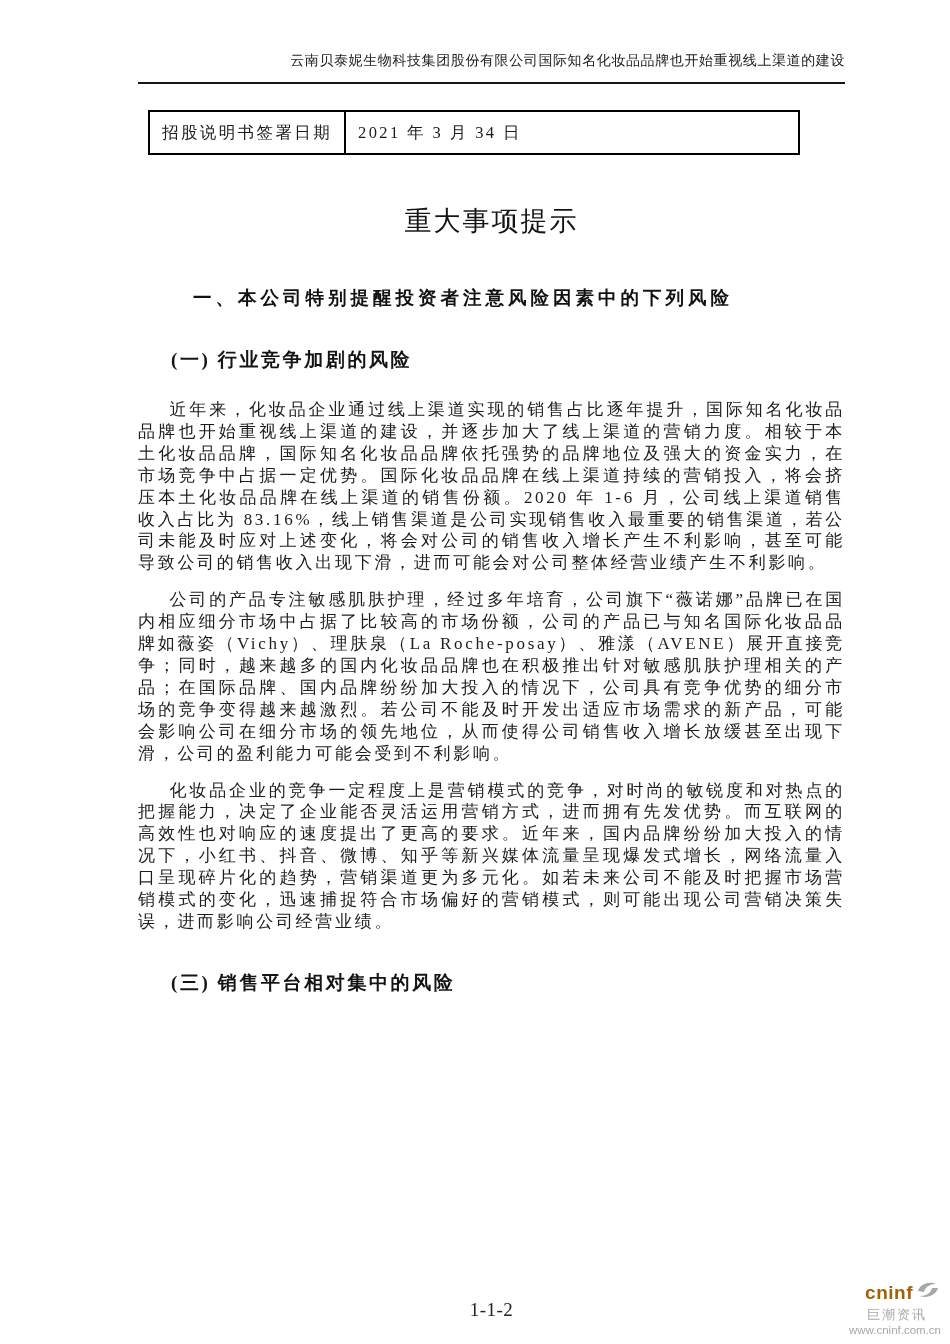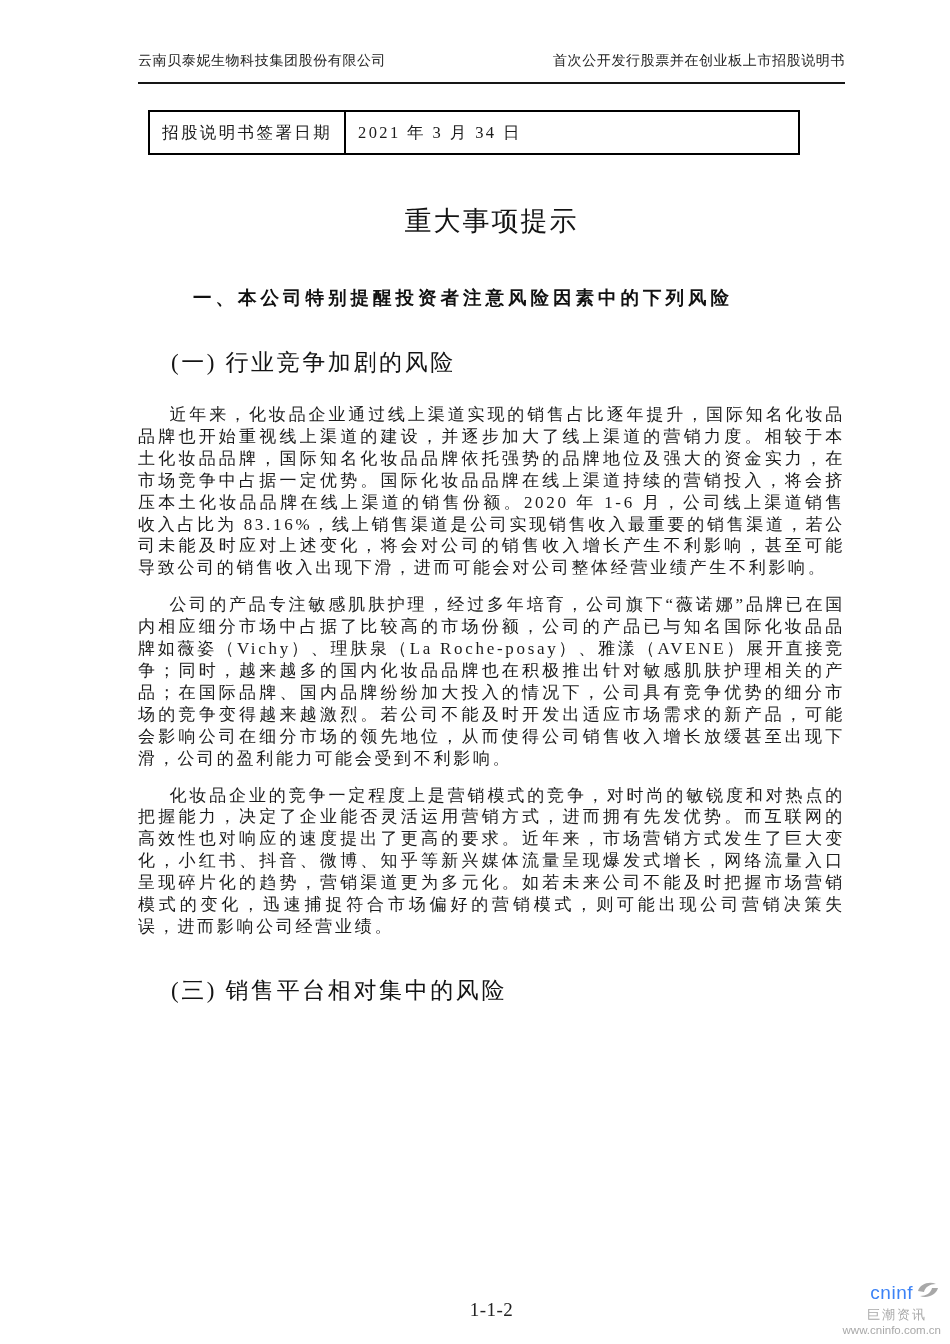--- a/index.html
+++ b/index.html
@@ -10,21 +10,21 @@
     color: #1c1c1c;
     position: relative;
     overflow: hidden;
   }
   .page { width: 950px; height: 1344px; position: relative; background: #ffffff; }
   .content { position: absolute; left: 138px; top: 0; width: 707px; }
 
   
   .running-header {
     margin-top: 52px;
-    display: flex; justify-content: space-between; align-items: flex-end;
+    display: flex; justify-content: flex-end; align-items: flex-end;
     font-family: "Liberation Sans", "DejaVu Sans", sans-serif;
     font-size: 14px; letter-spacing: 0.6px; color: #222; font-weight: 500;
   }
   .header-rule { margin-top: 12px; border-bottom: 2.5px solid #161616; }
 
   
   .sign-table {
     margin-top: 26px; margin-left: 10px;
     width: 652px; height: 45px;
     border-collapse: collapse;
@@ -58,21 +58,21 @@
     margin-top: 46px;
     padding-left: 55px;
     font-size: 18.5px; font-weight: 700; letter-spacing: 4px;
     color: #111;
   }
 
   
   h3.sub-heading {
     margin-top: 37px; margin-bottom: 26px;
     padding-left: 33px;
-    font-size: 23px; font-weight: 400; letter-spacing: 2.6px;
+    font-size: 19px; font-weight: 700; letter-spacing: 2.6px;
     color: #141414;
   }
 
   
   p.body-par {
     margin-top: 15px;
     font-size: 17px; line-height: 21.9px; letter-spacing: 2.7px;
     text-indent: 1.85em;
     text-align: justify;
   }
@@ -81,34 +81,34 @@
   .page-number {
     position: absolute; left: 138px; width: 707px; bottom: 23px;
     text-align: center; font-size: 19px; letter-spacing: 0.5px; color: #222;
   }
   .watermark {
     position: absolute; right: 9px; bottom: 7px;
     text-align: right; color: #a3a3a3; line-height: 1.15;
     font-family: "Liberation Sans", "DejaVu Sans", sans-serif;
   }
   .wm-top { display: flex; align-items: center; justify-content: flex-end; gap: 2px; }
-  .wm-logo-text { font-size: 19px; font-weight: 400; letter-spacing: 0.5px; color: #3b82f6; }
+  .wm-logo-text { font-size: 19px; font-weight: 700; letter-spacing: 0.5px; color: #a16207; }
   .wm-swirl { display: inline-block; }
   .wm-name { font-size: 13px; letter-spacing: 2px; color: #a8a8a8; margin-top: 1px; margin-right: 14px; }
   .wm-url { font-size: 11.5px; color: #a8a8a8; margin-top: 1px; }
 </style>
 </head>
 <body>
 
 <div class="page">
   <div class="content">
 
     <div class="running-header">
       <span>云南贝泰妮生物科技集团股份有限公司</span>
-      <span>首次公开发行股票并在创业板上市招股说明书</span>
+      <span>国际知名化妆品品牌也开始重视线上渠道的建设</span>
     </div>
     <div class="header-rule"></div>
 
     <table class="sign-table">
       <tbody>
         <tr>
           <td class="label">招股说明书签署日期</td>
           <td class="value">2021 年 3 月 34 日</td>
         </tr>
       </tbody>
@@ -116,34 +116,34 @@
 
     <h1 class="doc-title">重大事项提示</h1>
 
 
     <h2 class="sec-heading">一、本公司特别提醒投资者注意风险因素中的下列风险</h2>
 
     <h3 class="sub-heading">(一) 行业竞争加剧的风险</h3>
     <p class="body-par">近年来，化妆品企业通过线上渠道实现的销售占比逐年提升，国际知名化妆品品牌也开始重视线上渠道的建设，并逐步加大了线上渠道的营销力度。相较于本土化妆品品牌，国际知名化妆品品牌依托强势的品牌地位及强大的资金实力，在市场竞争中占据一定优势。国际化妆品品牌在线上渠道持续的营销投入，将会挤压本土化妆品品牌在线上渠道的销售份额。2020 年 1-6 月，公司线上渠道销售收入占比为 83.16%，线上销售渠道是公司实现销售收入最重要的销售渠道，若公司未能及时应对上述变化，将会对公司的销售收入增长产生不利影响，甚至可能导致公司的销售收入出现下滑，进而可能会对公司整体经营业绩产生不利影响。</p>
     <p class="body-par">公司的产品专注敏感肌肤护理，经过多年培育，公司旗下“薇诺娜”品牌已在国内相应细分市场中占据了比较高的市场份额，公司的产品已与知名国际化妆品品牌如薇姿（Vichy）、理肤泉（La Roche-posay）、雅漾（AVENE）展开直接竞争；同时，越来越多的国内化妆品品牌也在积极推出针对敏感肌肤护理相关的产品；在国际品牌、国内品牌纷纷加大投入的情况下，公司具有竞争优势的细分市场的竞争变得越来越激烈。若公司不能及时开发出适应市场需求的新产品，可能会影响公司在细分市场的领先地位，从而使得公司销售收入增长放缓甚至出现下滑，公司的盈利能力可能会受到不利影响。</p>
 
-    <p class="body-par">化妆品企业的竞争一定程度上是营销模式的竞争，对时尚的敏锐度和对热点的把握能力，决定了企业能否灵活运用营销方式，进而拥有先发优势。而互联网的高效性也对响应的速度提出了更高的要求。近年来，市场营销方式发生了巨大变化，小红书、抖音、微博、知乎等新兴媒体流量呈现爆发式增长，网络流量入口呈现碎片化的趋势，营销渠道更为多元化。如若未来公司不能及时把握市场营销模式的变化，迅速捕捉符合市场偏好的营销模式，则可能出现公司营销决策失误，进而影响公司经营业绩。</p>
+    <p class="body-par">化妆品企业的竞争一定程度上是营销模式的竞争，对时尚的敏锐度和对热点的把握能力，决定了企业能否灵活运用营销方式，进而拥有先发优势。而互联网的高效性也对响应的速度提出了更高的要求。近年来，国内品牌纷纷加大投入的情况下，小红书、抖音、微博、知乎等新兴媒体流量呈现爆发式增长，网络流量入口呈现碎片化的趋势，营销渠道更为多元化。如若未来公司不能及时把握市场营销模式的变化，迅速捕捉符合市场偏好的营销模式，则可能出现公司营销决策失误，进而影响公司经营业绩。</p>
 
     <h3 class="sub-heading">(三) 销售平台相对集中的风险</h3>
 
   </div>
 
   <div class="page-number">1-1-2</div>
 
   <div class="watermark">
     <div class="wm-top">
       <span class="wm-logo-text">cninf</span>
       <span class="wm-swirl">
         <svg width="26" height="24" viewBox="0 0 26 24" aria-hidden="true">
           <path d="M3 13 C5 6, 14 3, 21 6 C15 6, 10 9, 9 14 Z" fill="#a8a8a8"></path>
           <path d="M23 10 C21 17, 12 21, 5 18 C11 18, 16 15, 17 10 Z" fill="#a8a8a8"></path>
         </svg>
       </span>
     </div>
     <div class="wm-name">巨潮资讯</div>
-    <div class="wm-url">www.cninfo.com.cn</div>
+    <div class="wm-url">www.cninf.com.cn</div>
   </div>
 </div>
 
 </body></html>

